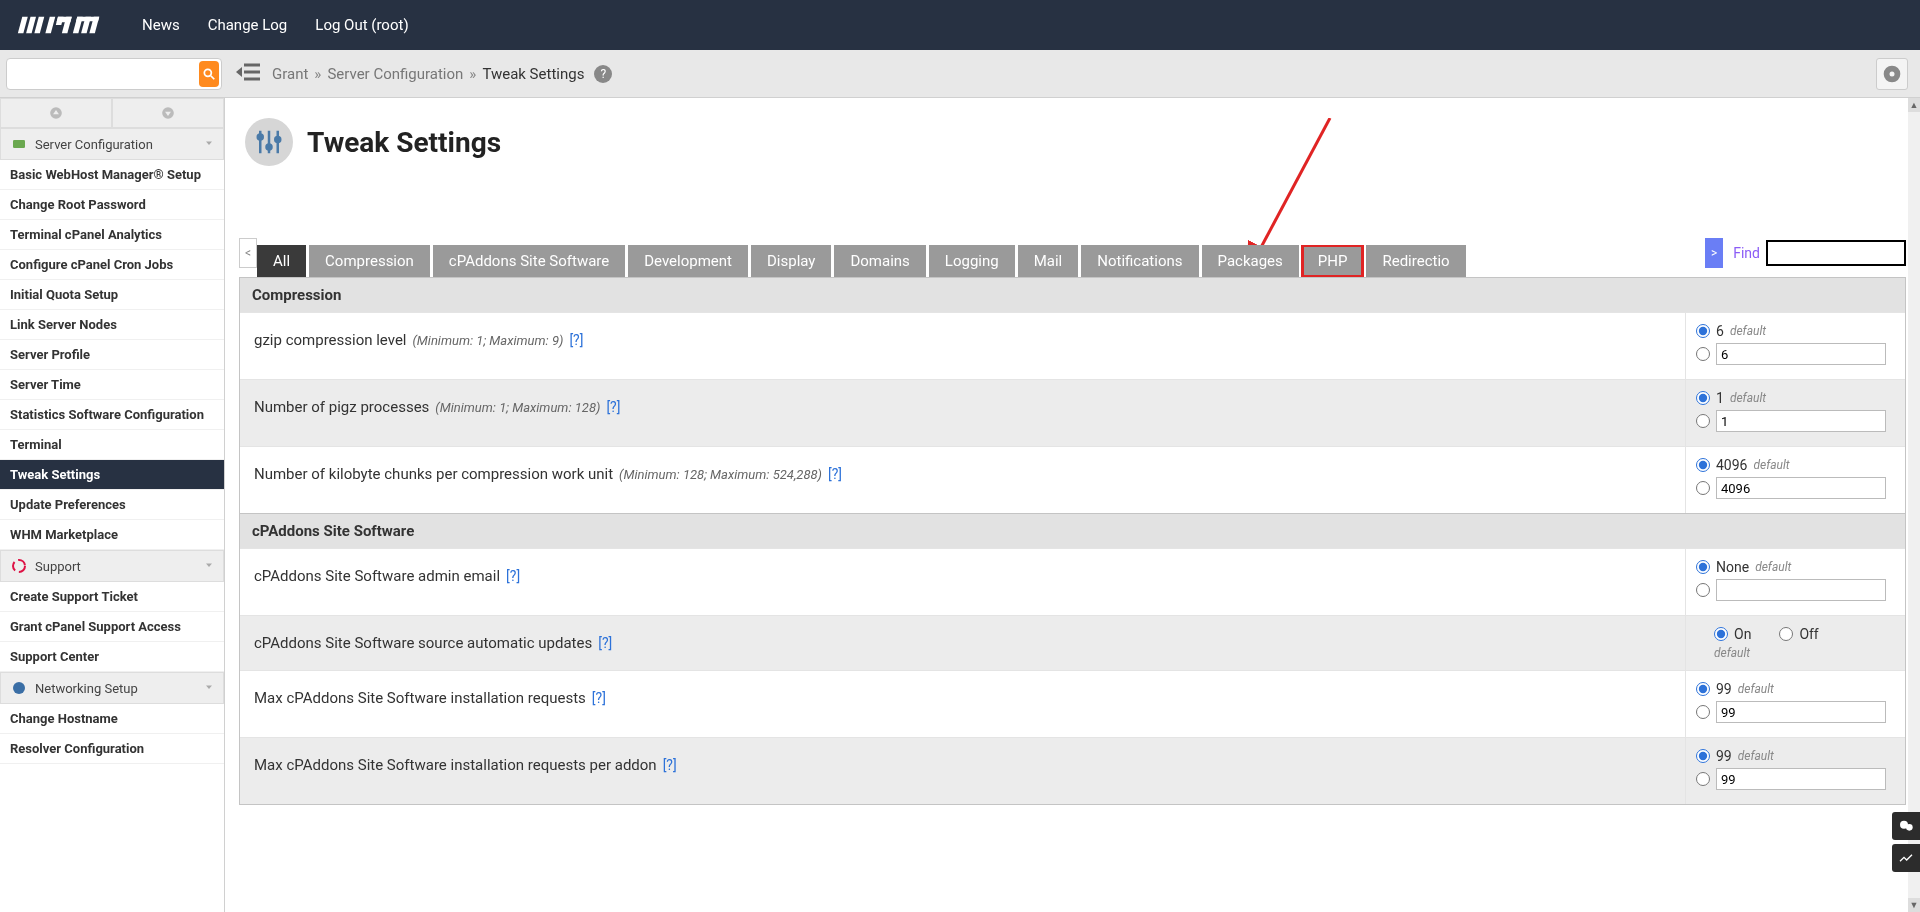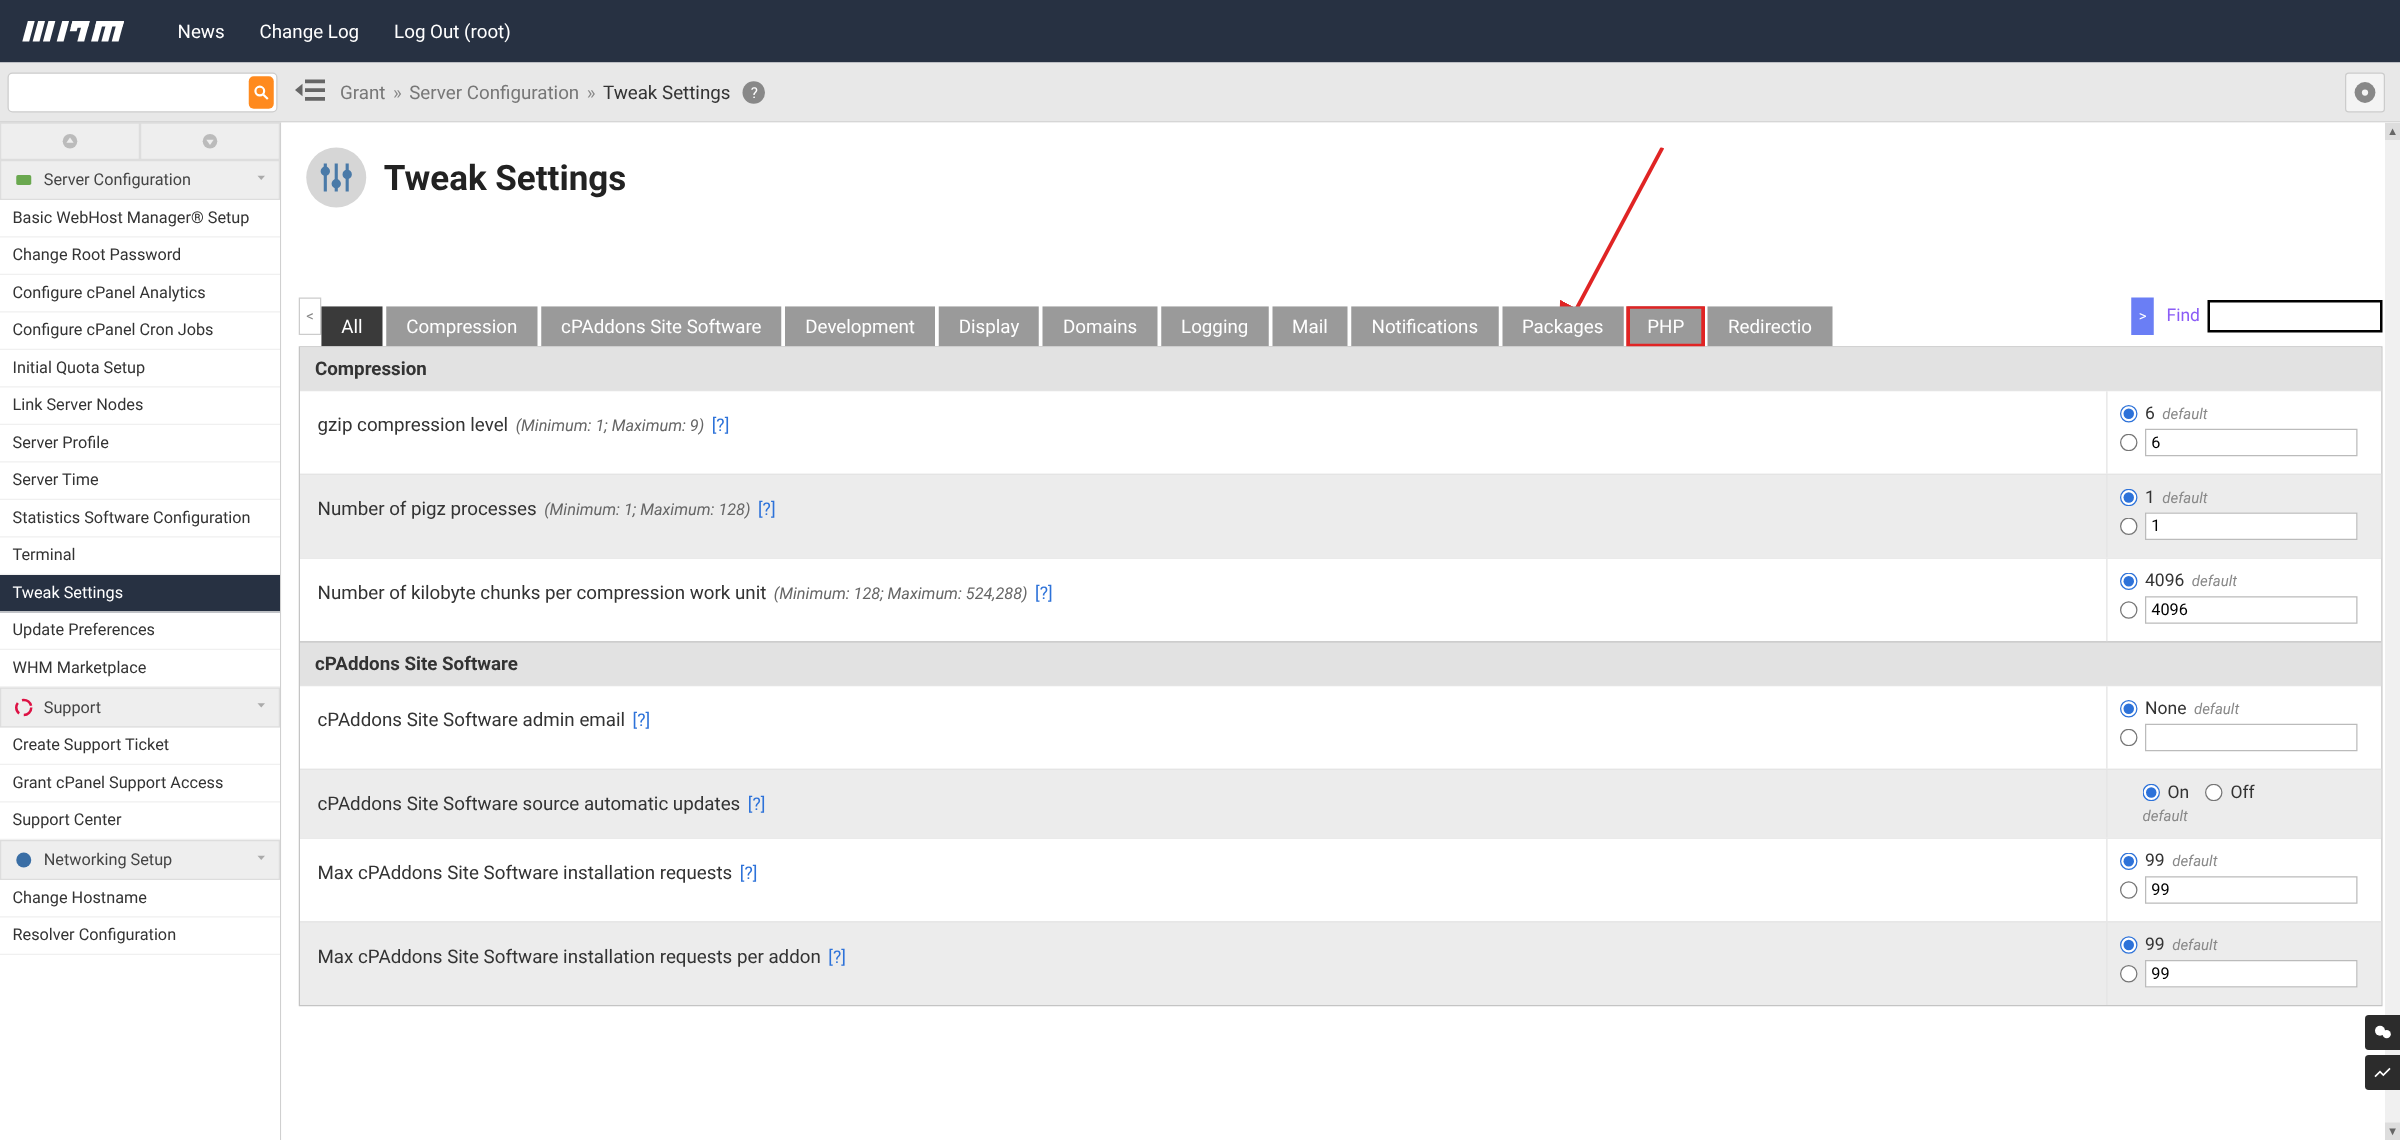--- a/index.html
+++ b/index.html
@@ -24,21 +24,21 @@
 .gear-right { position: absolute; right: 12px; top: 8px; width: 32px; height: 32px; border: 1px solid #ccc; border-radius: 3px; display: flex; align-items: center; justify-content: center; color: #888; background: #f4f4f4; cursor: pointer; }
 
 .layout { display: flex; height: calc(100vh - 98px); }
 
 
 .sidebar { width: 225px; background: #fff; border-right: 1px solid #d0d0d0; display: flex; flex-direction: column; }
 .collapse-row { display: flex; background: #eee; height: 30px; }
 .collapse-row div { flex: 1; display: flex; align-items: center; justify-content: center; color: #999; border: 1px solid #ddd; cursor: pointer; }
 .cat-head { background: #eee; border: 1px solid #ddd; padding: 7px 10px; font-size: 13px; color: #444; display: flex; align-items: center; gap: 8px; cursor: pointer; position: relative; }
 .cat-head .chev { position: absolute; right: 8px; color: #aaa; }
-.side-item { padding: 7px 10px; font-size: 13px; color: #333; border-bottom: 1px solid #f0f0f0; cursor: pointer; }
+.side-item { padding: 7px 10px; font-size: 13px; color: #333; border-bottom: 1px solid #f0f0f0; cursor: pointer; font-weight: bold; }
 .side-item.active { background: #273142; color: #fff; }
 .side-scroll { flex: 1; overflow-y: auto; position: relative; }
 
 .cat-icon { width: 16px; height: 16px; display: inline-block; }
 
 
 .main { flex: 1; overflow: auto; position: relative; background: #fff; }
 
 .page-head { display: flex; align-items: center; gap: 14px; padding: 20px 20px 8px 20px; }
 .page-icon { width: 48px; height: 48px; border-radius: 50%; background: #d6d6d6; display: flex; align-items: center; justify-content: center; }
@@ -68,21 +68,21 @@
 .setting-label { flex: 1; padding: 18px 14px; font-size: 15px; color: #333; display: flex; align-items: baseline; gap: 6px; flex-wrap: wrap; }
 .setting-label .hint { font-style: italic; color: #666; font-size: 13px; }
 .setting-label .help-q { color: #2d72d9; font-size: 14px; cursor: pointer; }
 .setting-control { width: 220px; border-left: 1px solid #e4e4e4; padding: 10px 10px; font-size: 14px; color: #333; }
 .opt-line { display: flex; align-items: center; gap: 6px; margin-bottom: 4px; }
 .opt-line input[type="radio"] { accent-color: #2d72d9; width: 14px; height: 14px; }
 .opt-line .defval { font-size: 14px; }
 .opt-line .deflabel { font-style: italic; color: #888; font-size: 12px; }
 .opt-line input[type="text"] { border: 1px solid #bbb; padding: 2px 4px; width: 170px; height: 22px; font-size: 13px; }
 
-.onoff-wrap { display: flex; gap: 13px; margin-bottom: 4px; padding-left: 18px; }
+.onoff-wrap { display: flex; gap: 28px; margin-bottom: 4px; padding-left: 18px; }
 .onoff-wrap .opt-line { margin-bottom: 0; }
 .def-under { font-style: italic; color: #888; font-size: 12px; padding-left: 18px; }
 
 
 .float-side { position: fixed; right: 0; bottom: 40px; display: flex; flex-direction: column; gap: 4px; }
 .float-side div { width: 28px; height: 28px; background: #2c2c2c; color: #fff; display: flex; align-items: center; justify-content: center; border-radius: 3px 0 0 3px; cursor: pointer; }
 
 .main-scroll { position: absolute; right: 0; bottom: 0; top: 0; width: 12px; background: #f0f0f0; }
 .main-scroll .up, .main-scroll .down { width: 12px; height: 14px; background: #ddd; color: #666; font-size: 9px; display: flex; align-items: center; justify-content: center; position: absolute; cursor: pointer; }
 .main-scroll .up { top: 0; }
@@ -170,21 +170,21 @@
           <span class="cat-icon"><svg width="16" height="16" viewBox="0 0 24 24">
               <rect x="3" y="6" width="18" height="12" rx="2" fill="#6aa84f"></rect>
             </svg></span>
           <span>Server Configuration</span>
           <span class="chev"><svg width="12" height="12" viewBox="0 0 24 24">
               <polygon points="6,9 18,9 12,16" fill="#aaa"></polygon>
             </svg></span>
         </div>
         <div class="side-item">Basic WebHost Manager® Setup</div>
         <div class="side-item">Change Root Password</div>
-        <div class="side-item">Configure cPanel Analytics</div>
+        <div class="side-item">Terminal cPanel Analytics</div>
         <div class="side-item">Configure cPanel Cron Jobs</div>
         <div class="side-item">Initial Quota Setup</div>
         <div class="side-item">Link Server Nodes</div>
         <div class="side-item">Server Profile</div>
         <div class="side-item">Server Time</div>
         <div class="side-item">Statistics Software Configuration</div>
         <div class="side-item">Terminal</div>
         <div class="side-item active">Tweak Settings</div>
         <div class="side-item">Update Preferences</div>
         <div class="side-item">WHM Marketplace</div>

